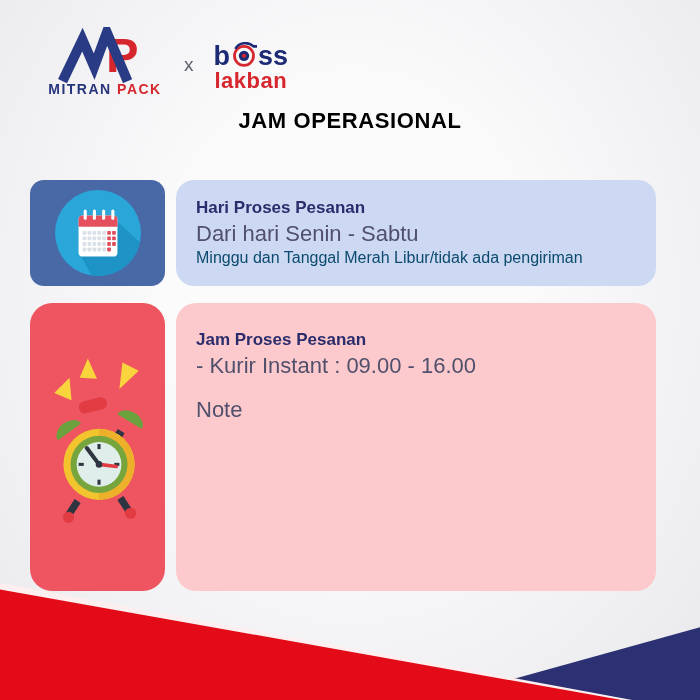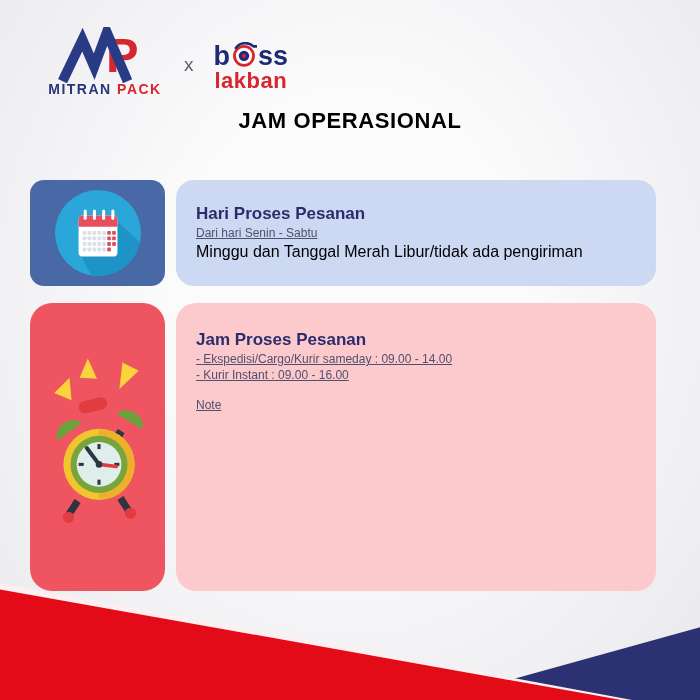--- a/index.html
+++ b/index.html
@@ -44,22 +44,22 @@
     display: flex; align-items: flex-start; justify-content: center;
   }
   .tile-blue { background: #4968a6; height: 106px; align-items: center; }
   .tile-red { background: #ee5560; height: 288px; border-radius: 22px; padding-top: 42px; }
 
   .text-panel { flex: 1 1 auto; border-radius: 18px; padding: 14px 20px; }
   .panel-blue { background: #cdd9f3; height: 106px; display: flex; flex-direction: column; justify-content: center; }
   .panel-pink { background: #fccacd; height: 288px; border-radius: 20px; padding-top: 26px; }
 
   .panel-heading { color: #2b2c6b; font-size: 17px; font-weight: bold; line-height: 1.35; }
-  .panel-line { color: #50506c; font-size: 12px; line-height: 1.3; text-decoration: underline; }
-  .panel-line-red { color: #000000; font-size: 16px; line-height: 1.3; }
+  .panel-line { color: #50506c; font-size: 22px; line-height: 1.3; }
+  .panel-line-red { color: #0c4a6e; font-size: 16px; line-height: 1.3; }
   .block-gap { height: 15px; }
   .note-text { color: #50506c; font-size: 16px; line-height: 1.3; max-width: 470px; }
 
   
   .deco { position: absolute; inset: 0; pointer-events: none; }
   .deco-navy { background: #2b3172; clip-path: polygon(100% 89.6%, 100% 100%, 62.5% 100%); }
   .deco-white { background: #fdeef0; clip-path: polygon(0 83.3%, 90.3% 100%, 0 100%); }
   .deco-red { background: #e30b17; clip-path: polygon(0 84.2%, 88.8% 100%, 0 100%); }
 </style>
 </head>
@@ -193,21 +193,20 @@
           <rect x="36" y="114.5" width="5" height="3" fill="#2e3440"></rect>
           <rect x="71" y="114.5" width="5" height="3" fill="#2e3440"></rect>
           <line x1="56" y1="116" x2="44" y2="100" stroke="#2e3440" stroke-width="4" stroke-linecap="round"></line>
           <line x1="56" y1="116" x2="73" y2="118" stroke="#e23c43" stroke-width="3.5" stroke-linecap="round"></line>
           <circle cx="56" cy="116" r="3.2" fill="#2e3440"></circle>
         </g>
       </svg>
     </div>
     <div class="text-panel panel-pink">
       <div class="panel-heading">Jam Proses Pesanan</div>
-      <div class="panel-line">- Ekspedisi/Cargo/Kurir sameday : 09.00 - 14.00</div>
       <div class="panel-line">- Kurir Instant : 09.00 - 16.00</div>
       <div class="block-gap"></div>
       <div class="panel-line">Note</div>
       <div class="block-gap"></div>
     </div>
   </div>
 
 </div>
 
 </body></html>

